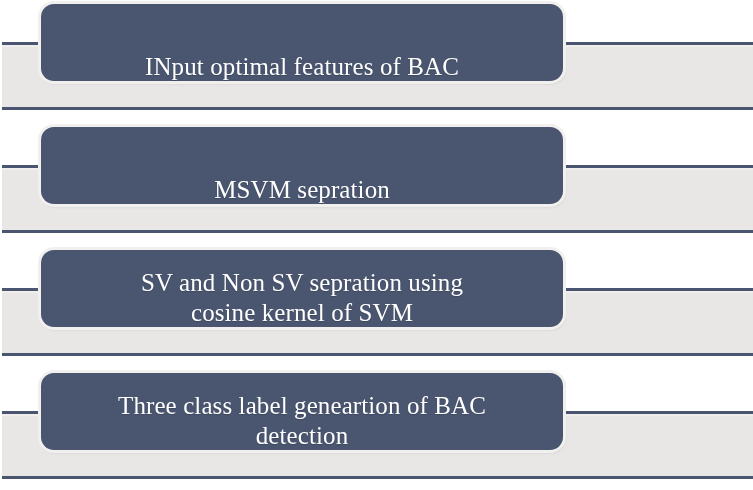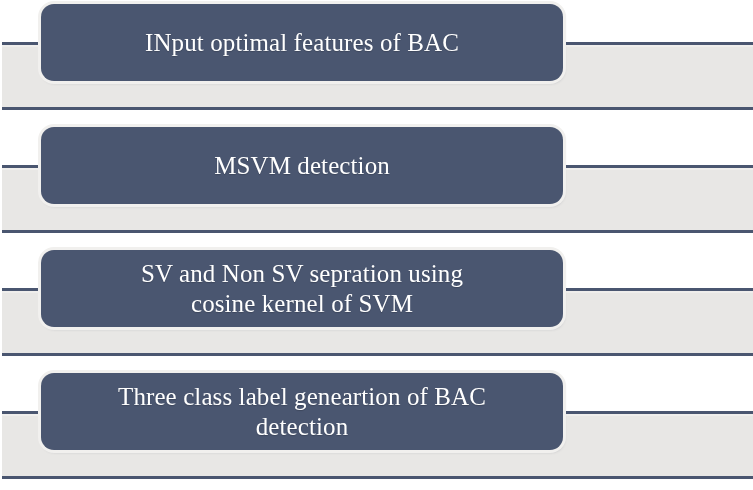--- a/index.html
+++ b/index.html
@@ -58,21 +58,21 @@
     left: 41px;
     width: 522px;
     height: 77px;
     background: #4a5670;
     border-radius: 13px;
     box-sizing: border-box;
     box-shadow:
       0 0 0 3px #f1f0ee,
       1px 2px 3px rgba(90, 95, 110, 0.45);
     display: flex;
-    align-items: center;
+    align-items: flex-end;
     justify-content: center;
     text-align: center;
   }
 
   .stage-label {
     color: #ffffff;
     font-size: 25px;
     line-height: 1.18;
     letter-spacing: 0.1px;
     padding: 0 16px;
@@ -97,21 +97,21 @@
   <div class="stage stage-1">
     <div class="stage-bar"></div>
     <div class="stage-box">
       <span class="stage-label">INput optimal features of BAC</span>
     </div>
   </div>
 
   <div class="stage stage-2">
     <div class="stage-bar"></div>
     <div class="stage-box">
-      <span class="stage-label">MSVM detection</span>
+      <span class="stage-label">MSVM sepration</span>
     </div>
   </div>
 
   <div class="stage stage-4">
     <div class="stage-bar"></div>
     <div class="stage-box">
       <span class="stage-label">Three class label geneartion of BAC
 detection</span>
     </div>
   </div>

